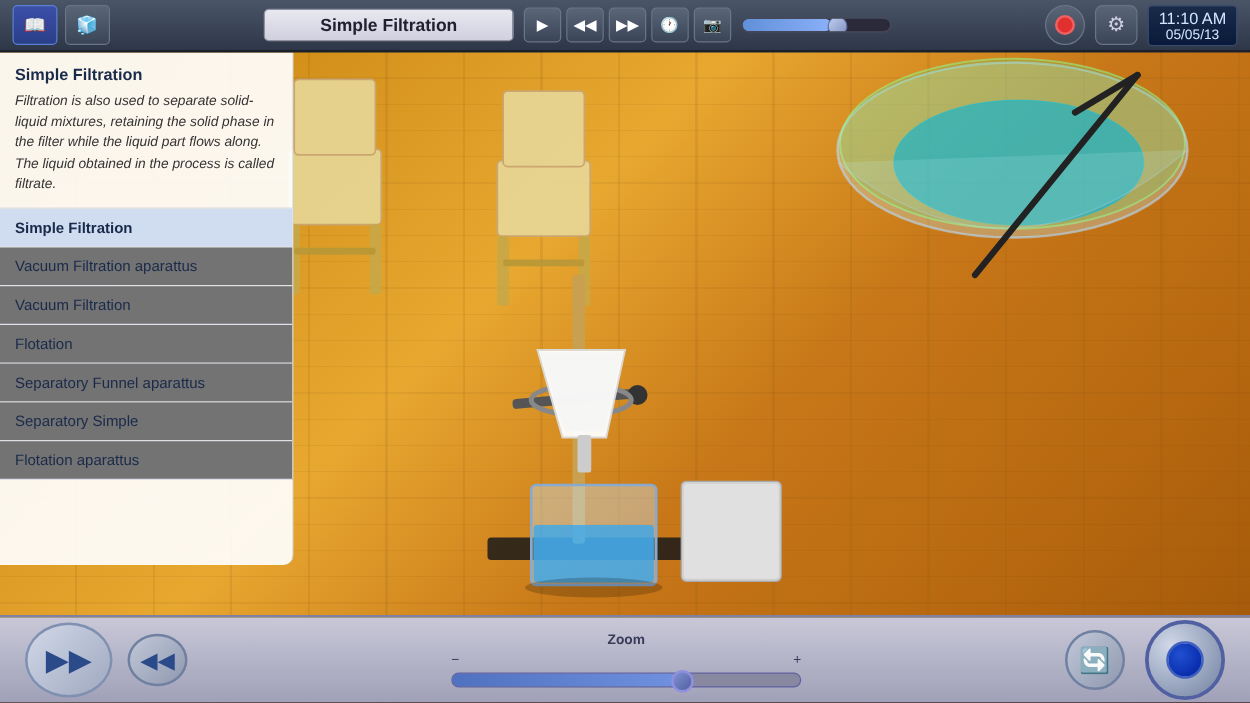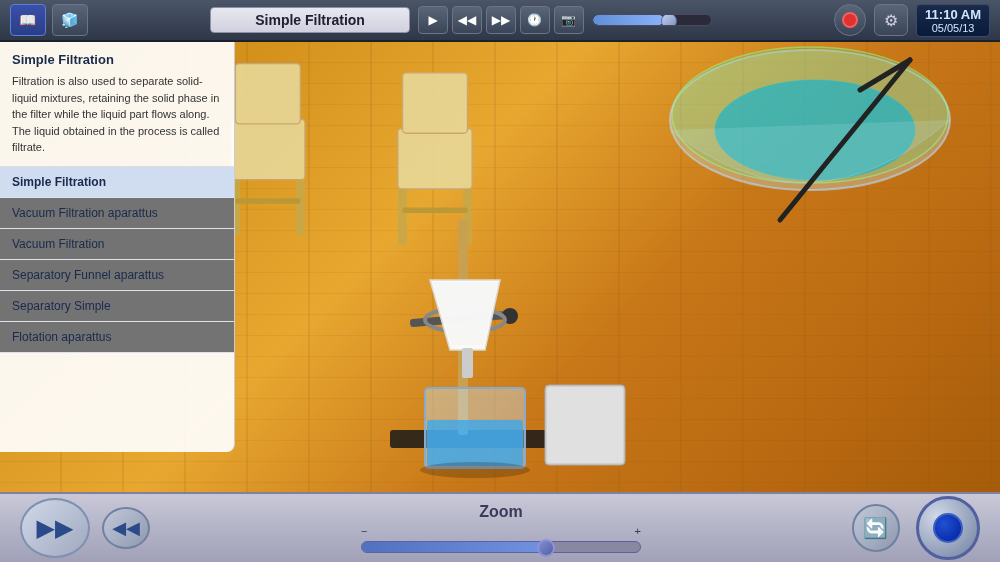--- a/index.html
+++ b/index.html
@@ -199,21 +199,21 @@
       border-radius: 4px;
       padding: 2px 8px;
       color: #d0e8ff;
       font-size: 11px;
       text-align: center;
       min-width: 70px;
     }
 
     .time-display .time {
       font-size: 13px;
-      font-weight: bold;
+      font-weight: normal;
       text-align: right;
     }
 
     
     #left-panel {
       position: absolute;
       top: 42px;
       left: 0;
       width: 235px;
       height: 410px;
@@ -233,20 +233,21 @@
       font-size: 13px;
       font-weight: bold;
       color: #1a2a4a;
       margin-bottom: 6px;
     }
 
     .panel-section-text {
       font-size: 11px;
       color: #333;
       line-height: 1.5;
+      font-style: italic;
     }
 
     .panel-item {
       padding: 8px 12px;
       border-bottom: 1px solid #e0e0e8;
       font-size: 12px;
       color: #1a2a4a;
       cursor: pointer;
       background: #737373;
     }
@@ -308,21 +309,21 @@
 
     .bottom-center {
       flex: 1;
       display: flex;
       flex-direction: column;
       align-items: center;
       gap: 4px;
     }
 
     .zoom-label {
-      font-size: 16px;
+      font-size: 11px;
       color: #3a3a5a;
       font-weight: bold;
     }
 
     .zoom-bar-container {
       width: 280px;
       height: 12px;
       background: #8888a0;
       border-radius: 6px;
       border: 1px solid #6060a0;
@@ -521,20 +522,21 @@
 <div id="left-panel">
   <div class="panel-section">
     <div class="panel-section-title">Simple Filtration</div>
     <div class="panel-section-text">Filtration is also used to separate solid-liquid mixtures, retaining the solid phase in the filter while the liquid part flows along. The liquid obtained in the process is called filtrate.</div>
   </div>
 
   <div id="panel-items">
       <div class="panel-item active">Simple Filtration</div>
       <div class="panel-item">Vacuum Filtration aparattus</div>
       <div class="panel-item">Vacuum Filtration</div>
+      <div class="panel-item">Flotation</div>
       <div class="panel-item">Separatory Funnel aparattus</div>
       <div class="panel-item">Separatory Simple</div>
       <div class="panel-item">Flotation aparattus</div>
     </div>
 </div>
 
 <div id="bottom-bar">
   <div class="bottom-left">
     <div class="play-big-btn">
       <span>▶▶</span>

